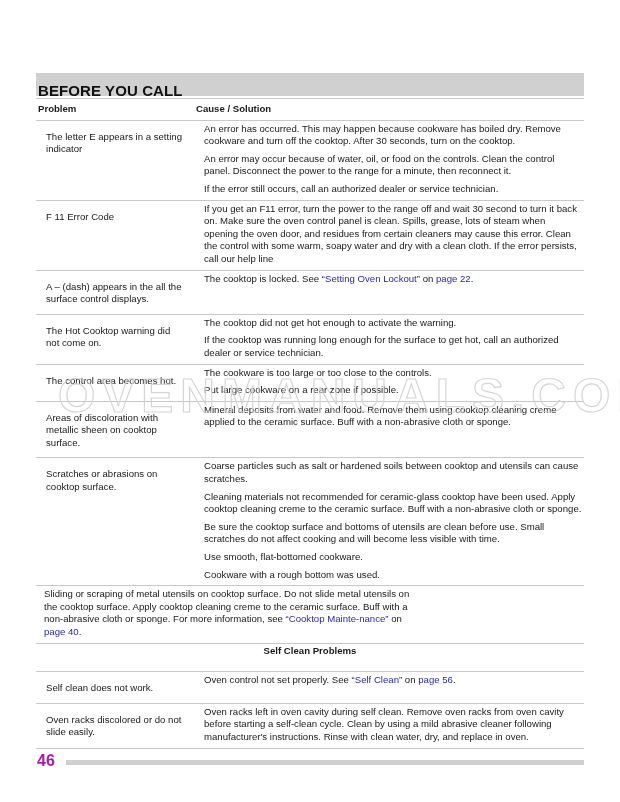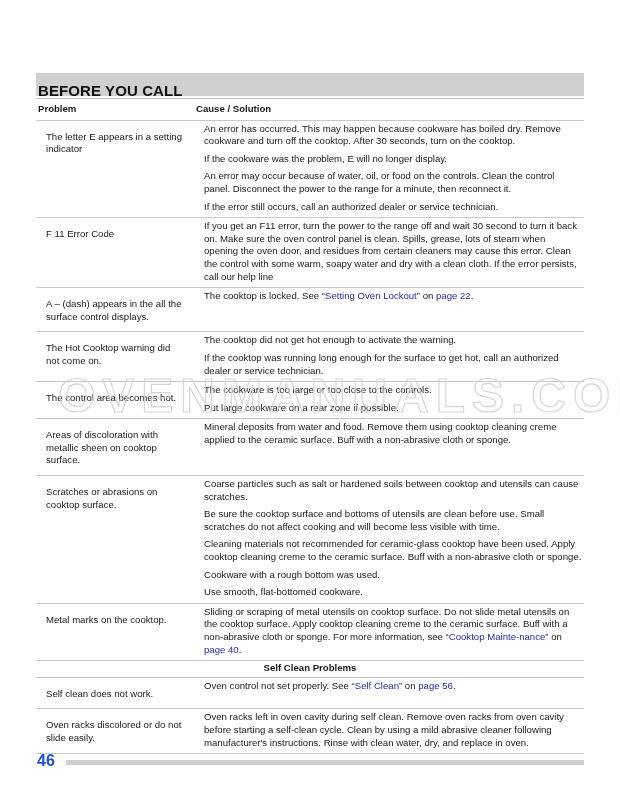--- a/index.html
+++ b/index.html
@@ -24,32 +24,32 @@
     font-size: 9.6px; line-height: 12.6px;
   }
   .row.head { font-weight: bold; padding: 2px 0 4px 0; justify-content: center; }
   .row .prob { width: 160px; padding: 2px 4px 0 2px; box-sizing: border-box; }
   .row .cause { width: 388px; padding: 2px 2px 0 0; box-sizing: border-box; }
   .row .cause p { margin: 0 0 5px 8px; }
   .row .cause p:last-child { margin-bottom: 4px; }
   .row .prob p { margin: 8px; }
   .section-row {
     border-bottom: 1.5px solid #c8c8c8; text-align: center;
-    font-weight: bold; font-size: 9.6px; line-height: 12.6px; padding: 1px 0 2px 0;
+    font-weight: bold; font-size: 9.6px; line-height: 12.6px; padding: 1px 0 14px 0;
   }
   .link { color: #2a2aa8; }
   .watermark {
     position: absolute; left: 58px; top: 372px; width: 510px; height: 48px;
     font-size: 48px; line-height: 48px; font-weight: bold; letter-spacing: 7px;
     color: transparent; -webkit-text-stroke: 1.2px #d2d2d2; text-align: center;
     pointer-events: none; white-space: nowrap; opacity: 0.9;
   }
   .footer-num {
     position: absolute; left: 37px; top: 752px; font-size: 16px; font-weight: bold;
-    color: #1d4ed8; line-height: 18px;
+    color: #a21caf; line-height: 18px;
   }
   .footer-rule {
     position: absolute; left: 66px; top: 760px; width: 518px; height: 5px;
     background: #cfcfcf;
   }
 </style>
 </head>
 <body>
 
 <div class="title-bar">
@@ -61,21 +61,20 @@
     <div class="prob">Problem</div>
     <div class="cause">Cause / Solution</div>
   </div>
 
   <div class="row">
     <div class="prob">
         <p>The letter E appears in a setting indicator</p>
       </div>
     <div class="cause">
       <p>An error has occurred. This may happen because cookware has boiled dry. Remove cookware and turn off the cooktop. After 30 seconds, turn on the cooktop.</p>
-      <p>If the cookware was the problem, E will no longer display.</p>
       <p>An error may occur because of water, oil, or food on the controls. Clean the control panel. Disconnect the power to the range for a minute, then reconnect it.</p>
       <p>If the error still occurs, call an authorized dealer or service technician.</p>
     </div>
   </div>
 
   <div class="row">
     <div class="prob">
         <p>F 11 Error Code</p>
       </div>
     <div class="cause">
@@ -120,31 +119,28 @@
       <p>Mineral deposits from water and food. Remove them using cooktop cleaning creme applied to the ceramic surface. Buff with a non-abrasive cloth or sponge.</p>
     </div>
   </div>
 
   <div class="row">
     <div class="prob">
         <p>Scratches or abrasions on cooktop surface.</p>
       </div>
     <div class="cause">
       <p>Coarse particles such as salt or hardened soils between cooktop and utensils can cause scratches.</p>
+      <p>Cleaning materials not recommended for ceramic-glass cooktop have been used. Apply cooktop cleaning creme to the ceramic surface. Buff with a non-abrasive cloth or sponge.</p>
       <p>Be sure the cooktop surface and bottoms of utensils are clean before use. Small scratches do not affect cooking and will become less visible with time.</p>
-      <p>Cleaning materials not recommended for ceramic-glass cooktop have been used. Apply cooktop cleaning creme to the ceramic surface. Buff with a non-abrasive cloth or sponge.</p>
+      <p>Use smooth, flat-bottomed cookware.</p>
       <p>Cookware with a rough bottom was used.</p>
-      <p>Use smooth, flat-bottomed cookware.</p>
     </div>
   </div>
 
   <div class="row">
-    <div class="prob">
-        <p>Metal marks on the cooktop.</p>
-      </div>
     <div class="cause">
       <p><span>Sliding or scraping of metal utensils on cooktop surface. Do not slide metal utensils on the cooktop surface. Apply cooktop cleaning creme to the ceramic surface. Buff with a non-abrasive cloth or sponge. For more information, see </span><span class="link">“Cooktop Mainte-nance”</span><span> on </span><span class="link">page 40</span><span>.</span></p>
     </div>
   </div>
 
   <div class="section-row">Self Clean Problems</div>
 
   <div class="row">
     <div class="prob">
         <p>Self clean does not work.</p>

